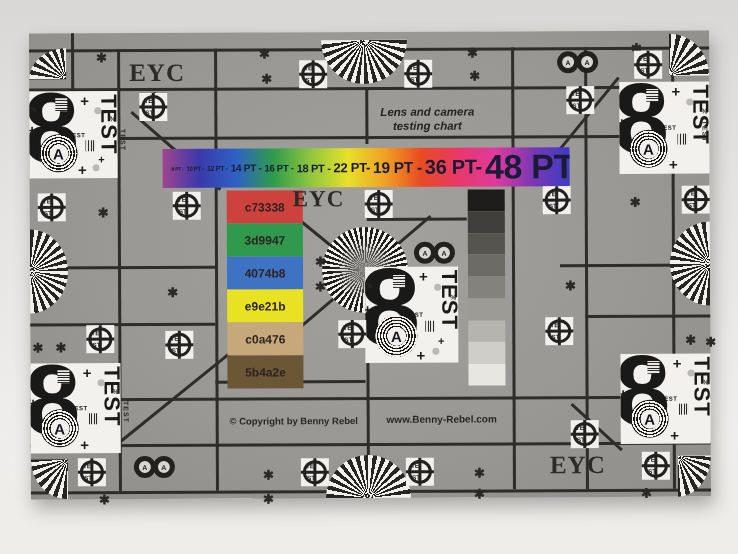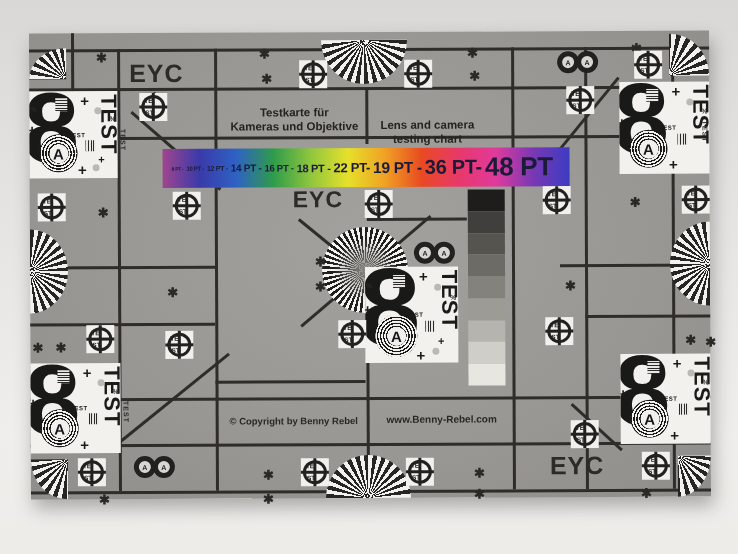--- a/index.html
+++ b/index.html
@@ -71,31 +71,31 @@
   .d8{position:absolute;display:flex;z-index:4;}
   .d8 i{width:22px;height:22px;border:5px solid #222120;border-radius:50%;box-sizing:border-box;
     background:#d8d6d1;display:flex;align-items:center;justify-content:center;
     font-size:7px;font-weight:bold;font-style:normal;color:#222120;}
   .d8 i+i{margin-left:-3px;}
   
   .rain{position:absolute;left:133px;top:116px;width:407px;height:39px;z-index:3;display:flex;
     align-items:center;padding-left:9px;box-sizing:border-box;white-space:nowrap;overflow:hidden;}
   .rain span{font-weight:bold;color:#1b1b38;margin-right:3px;letter-spacing:-0.3px;}
   .r0{font-size:5px;}.r1{font-size:6px;}.r2{font-size:7px;}.r3{font-size:10px;}.r4{font-size:9.5px;}
-  .r5{font-size:11px;}.r6{font-size:13px;}.r7{font-size:15.5px;}.r8{font-size:20px;text-align:right;}.r9{font-size:26px;}
+  .r5{font-size:11px;}.r6{font-size:13px;}.r7{font-size:15.5px;}.r8{font-size:20px;text-align:right;}.r9{font-size:34px;}
   
   .swl{position:absolute;left:197px;top:158px;width:76px;z-index:3;}
   .sw{height:33px;display:flex;align-items:center;justify-content:center;}
   .sw span{font-weight:bold;font-size:12px;color:#2e2320;}
   
   .gsc{position:absolute;left:438px;top:158px;width:37px;height:196px;display:flex;
     flex-direction:column;z-index:3;}
   .gs{flex:1;}
   
-  .eyc{position:absolute;font-weight:bold;color:#2d2b28;font-size:25px;letter-spacing:1px;z-index:4;}
+  .eyc{position:absolute;font-weight:bold;color:#2d2b28;font-size:25px;letter-spacing:1px;z-index:4;font-family:Liberation Serif, serif;}
   .ttl{position:absolute;width:150px;text-align:center;font-weight:bold;font-size:11.5px;
     line-height:1.25;color:#252320;z-index:4;}
   .cpy{position:absolute;width:150px;text-align:center;font-weight:bold;font-size:9.5px;
     color:#2a2826;z-index:4;}
   .tlab{position:absolute;font-size:7px;font-weight:bold;color:#2b2926;z-index:5;
     writing-mode:vertical-rl;letter-spacing:1px;}
 </style>
 </head>
 <body>
 
@@ -146,41 +146,57 @@
       <span class="r2">12 PT -</span>
       <span class="r3">14 PT -</span>
       <span class="r4">16 PT -</span>
       <span class="r5">18 PT -</span>
       <span class="r6">22 PT-</span>
       <span class="r7">19 PT -</span>
       <span class="r8">36 PT-</span>
       <span class="r9">48 PT</span>
     </div>
 
+    <div class="swl">
+      <div class="sw" style="background: rgb(205, 66, 60);">
+          <span>c73338</span>
+        </div>
+      <div class="sw" style="background: rgb(47, 154, 77);">
+          <span>3d9947</span>
+        </div>
+      <div class="sw" style="background: rgb(62, 114, 194);">
+          <span>4074b8</span>
+        </div>
+      <div class="sw" style="background: rgb(232, 226, 34);">
+          <span>e9e21b</span>
+        </div>
+      <div class="sw" style="background: rgb(198, 168, 122);">
+          <span>c0a476</span>
+        </div>
+      <div class="sw" style="background: rgb(107, 87, 54);">
+          <span>5b4a2e</span>
+        </div>
+    </div>
 
     <div class="gsc">
       <div class="gs" style="background: rgb(30, 29, 27);"></div>
       <div class="gs" style="background: rgb(64, 63, 59);"></div>
       <div class="gs" style="background: rgb(86, 84, 79);"></div>
       <div class="gs" style="background: rgb(109, 107, 102);"></div>
       <div class="gs" style="background: rgb(132, 130, 125);"></div>
       <div class="gs" style="background: rgb(157, 155, 150);"></div>
       <div class="gs" style="background: rgb(182, 180, 175);"></div>
       <div class="gs" style="background: rgb(208, 206, 201);"></div>
       <div class="gs" style="background: rgb(232, 230, 225);"></div>
     </div>
 
     <div class="eyc" style="left:100px;top:26px;">EYC</div>
     <div class="eyc" style="left:263px;top:154px;font-size:23px;">EYC</div>
     <div class="eyc" style="left:519px;top:420px;">EYC</div>
-    <div class="ttl" style="left:190px;top:73px;">
-      <span style="display:block;">Testkarte für</span>
-      <span style="display:block;">Kameras und Objektive</span>
-    </div>
-    <div class="ttl" style="left:323px;top:86px;">
+    <div class="ttl" style="left:323px;top:73px;font-style:italic;">
       <span style="display:block;">Lens and camera</span>
       <span style="display:block;">testing chart</span>
     </div>
     <div class="cpy" style="left:336px;top:382px;font-size:10px;">www.Benny-Rebel.com</div>
     <div class="cpy" style="left:188px;top:383px;">© Copyright by Benny Rebel</div>
 
     <div class="esq" style="left:0;top:58px;">
       <b class="e8">8</b>
       <span class="ra">
           <i>A</i>

